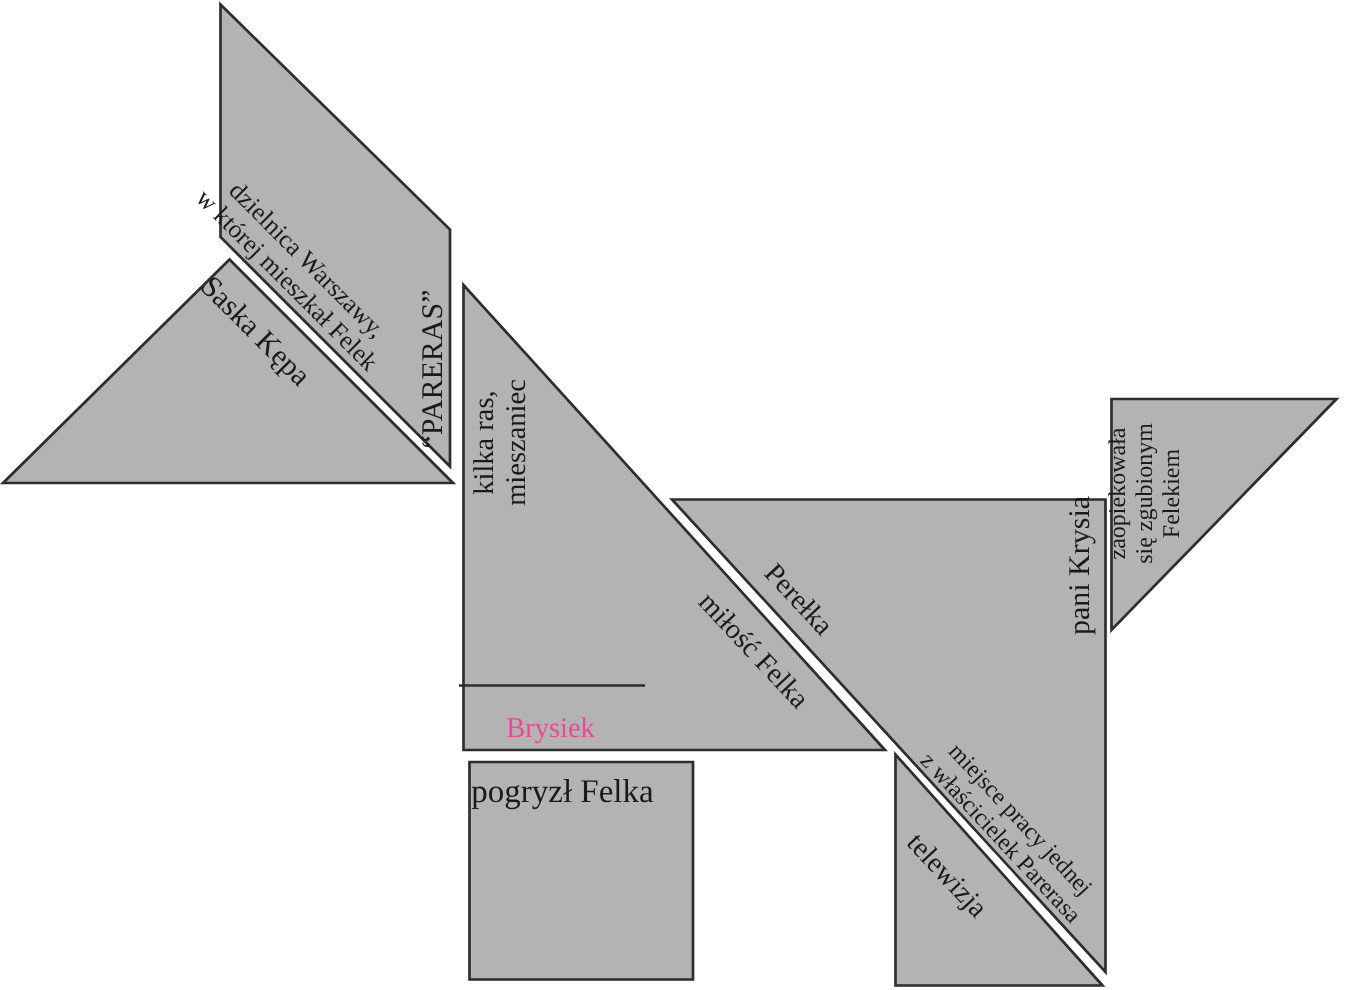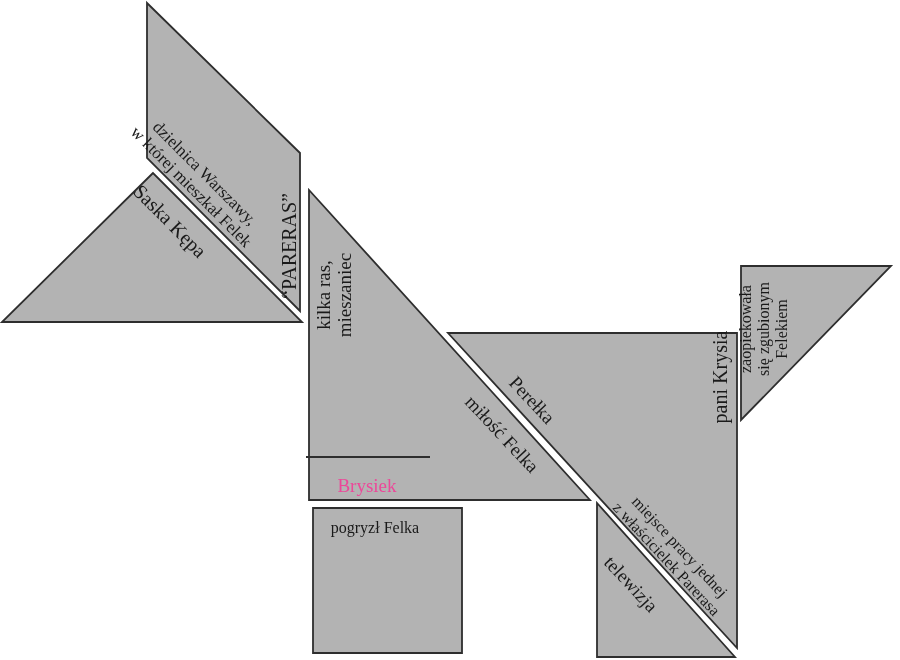--- a/index.html
+++ b/index.html
@@ -71,21 +71,21 @@
     <div class="piece-label" style="left: 532px; top: 400px; font-size: 19px; transform: translate(-50%, -50%) rotate(47deg); color: rgb(26, 26, 26);">
       <div>Perełka</div>
     </div>
     <div class="piece-label" style="left: 720px; top: 377px; font-size: 20px; transform: translate(-50%, -50%) rotate(-90deg); color: rgb(26, 26, 26);">
       <div>pani Krysia</div>
     </div>
     <div class="piece-label" style="left: 673px; top: 553px; font-size: 16px; transform: translate(-50%, -50%) rotate(47deg); color: rgb(26, 26, 26);">
       <div>miejsce pracy jednej</div>
       <div>z właścicielek Parerasa</div>
     </div>
-    <div class="piece-label" style="left: 375px; top: 528px; font-size: 16px; transform: translate(-50%, -50%) rotate(0deg); color: rgb(26, 26, 26);">
+    <div class="piece-label" style="left: 375px; top: 528px; font-size: 22px; transform: translate(-50%, -50%) rotate(0deg); color: rgb(26, 26, 26);">
       <div>pogryzł Felka</div>
     </div>
     <div class="piece-label" style="left: 631px; top: 584px; font-size: 19px; transform: translate(-50%, -50%) rotate(47deg); color: rgb(26, 26, 26);">
       <div>telewizja</div>
     </div>
     <div class="piece-label" style="left: 764px; top: 329px; font-size: 16px; transform: translate(-50%, -50%) rotate(-90deg); color: rgb(26, 26, 26);">
       <div>zaopiekowała</div>
       <div>się zgubionym</div>
       <div>Felekiem</div>
     </div>

